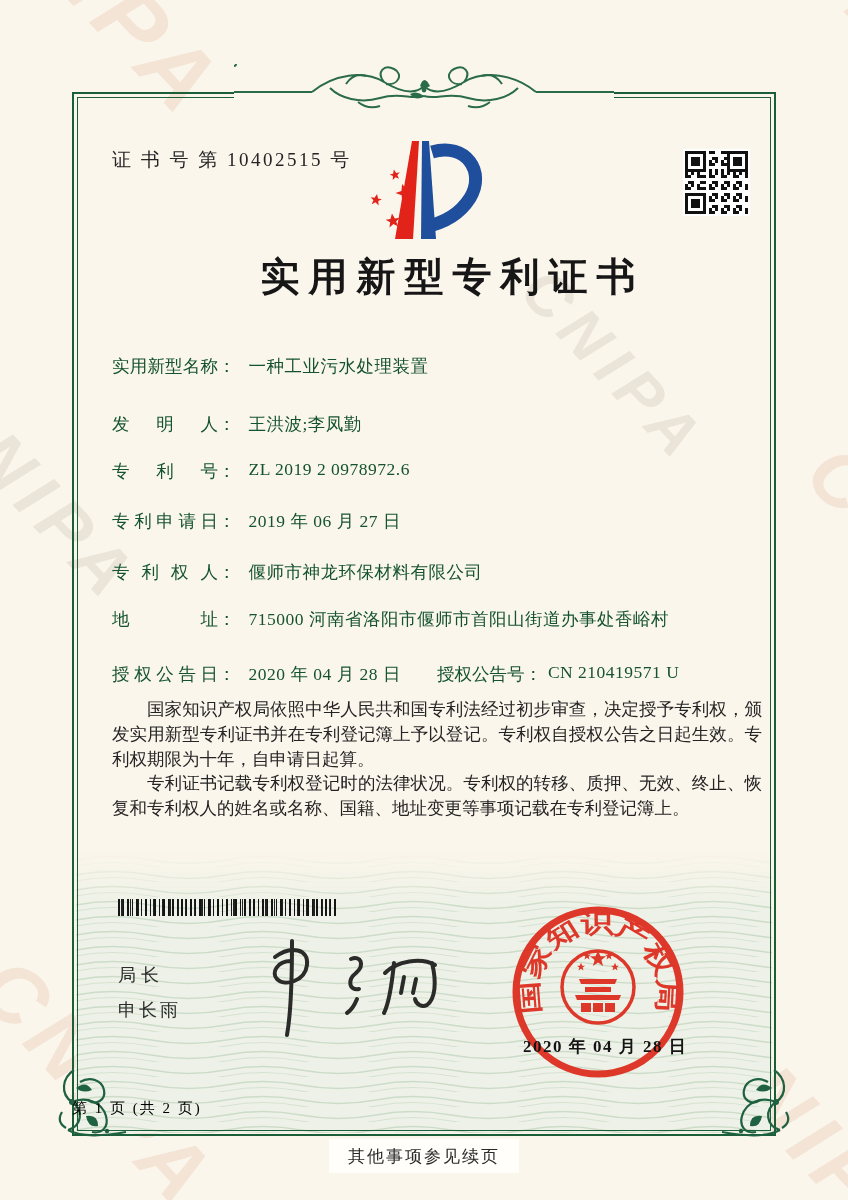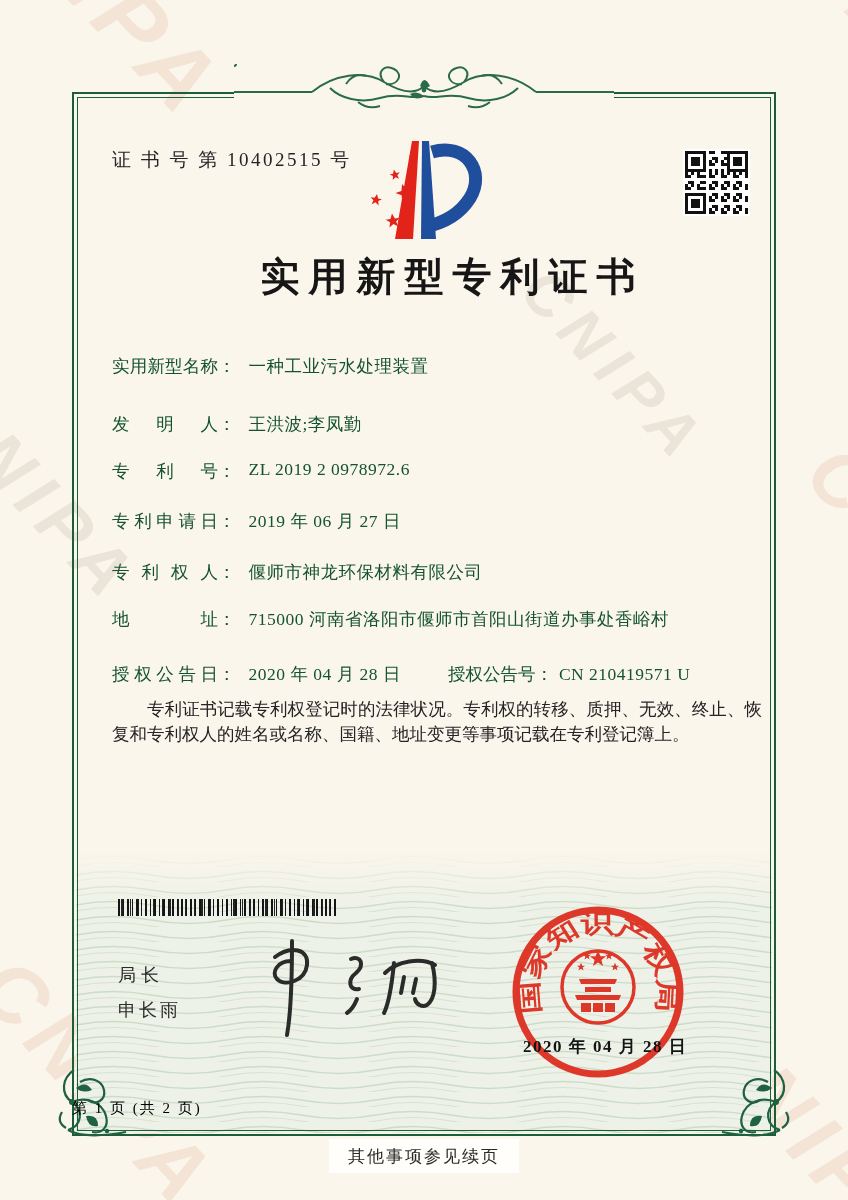--- a/index.html
+++ b/index.html
@@ -37,21 +37,21 @@
   .qr { position:absolute; left:683px; top:149px; display:grid; grid-template-columns:repeat(21,3px); grid-auto-rows:3px; background:#fff; padding:2px; }
   .qr i { display:block; } .qr i.d { background:#111; }
   .title {
     position:absolute; left:0; top:250px; width:100%; text-align:center;
     font-size:39px; font-weight:bold; letter-spacing:9px; text-indent:9px; color:#161616;margin-left:24px;
   }
   
   .row { position:absolute; left:112px; font-size:17.5px; color:#14532d; display:flex; white-space:nowrap; }
   .flabel { display:inline-block; width:106px; text-align:justify; text-align-last:justify; }
   .fvalue { margin-left:13px; letter-spacing:0.5px; }
-  .grant2 { margin-left:47px; display:flex;align-items:center; }
+  .grant2 { margin-left:36px; display:flex; }
   
   .body-text {
     position:absolute; left:112px; top:697px; width:650px;
     font-size:17.5px; line-height:24.8px; text-align:justify; color:#242424;
   }
   .body-text p { text-indent:2em; }
   
   .barcode {
     position:absolute; left:118px; top:899px; width:220px; height:17px;
     background-image:
@@ -666,20 +666,21 @@
       <span>：</span>
     <span class="fvalue">2020 年 04 月 28 日</span>
     <span class="grant2">
       <span>授权公告号</span>
         <span>：</span>
       <span class="fvalue" style="margin-left:6px;">CN 210419571 U</span>
     </span>
   </div>
 
   <div class="body-text">
+    <p>国家知识产权局依照中华人民共和国专利法经过初步审查，决定授予专利权，颁发实用新型专利证书并在专利登记簿上予以登记。专利权自授权公告之日起生效。专利权期限为十年，自申请日起算。</p>
     <p>专利证书记载专利权登记时的法律状况。专利权的转移、质押、无效、终止、恢复和专利权人的姓名或名称、国籍、地址变更等事项记载在专利登记簿上。</p>
   </div>
 
   <div class="barcode"></div>
 
   <div class="signer-title">局长</div>
   <div class="signer-name">申长雨</div>
 
   <svg class="signature" width="215" height="108" viewBox="0 0 215 108">
     <g fill="none" stroke="#1b1b1b" stroke-width="4" stroke-linecap="round" opacity="0.92">

